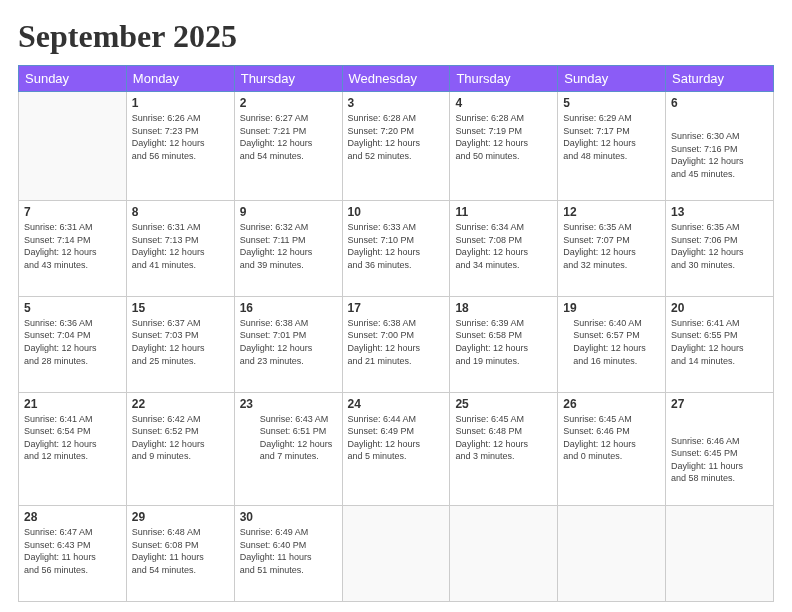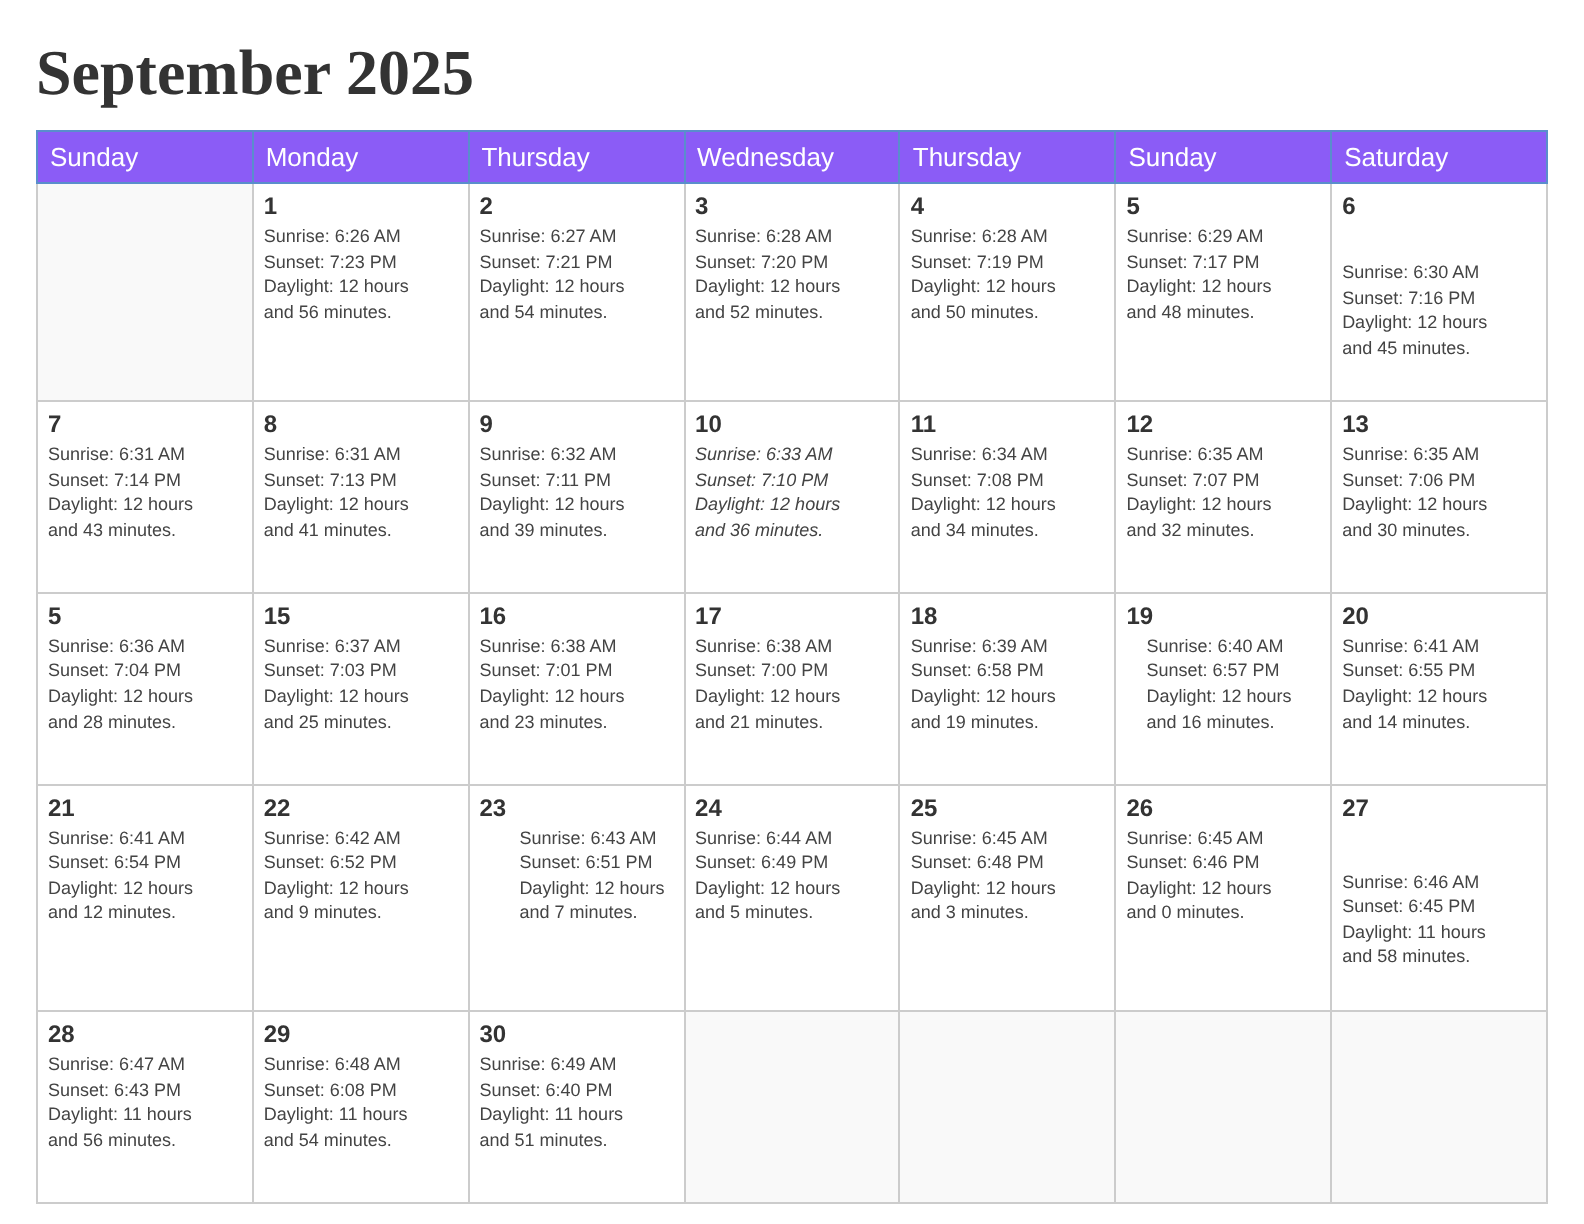--- a/index.html
+++ b/index.html
@@ -174,21 +174,21 @@
           </td>
           <td>
             <span class="day-num">9</span>
             <div class="day-info" style="white-space: pre-line;">Sunrise: 6:32 AM
 Sunset: 7:11 PM
 Daylight: 12 hours
 and 39 minutes.</div>
           </td>
           <td>
             <span class="day-num">10</span>
-            <div class="day-info" style="white-space: pre-line; font-style: italic;">Sunrise: 6:33 AM
+            <div class="day-info" style="white-space: pre-line;">Sunrise: 6:33 AM
 Sunset: 7:10 PM
 Daylight: 12 hours
 and 36 minutes.</div>
           </td>
           <td>
             <span class="day-num">11</span>
             <div class="day-info" style="white-space: pre-line;">Sunrise: 6:34 AM
 Sunset: 7:08 PM
 Daylight: 12 hours
 and 34 minutes.</div>

